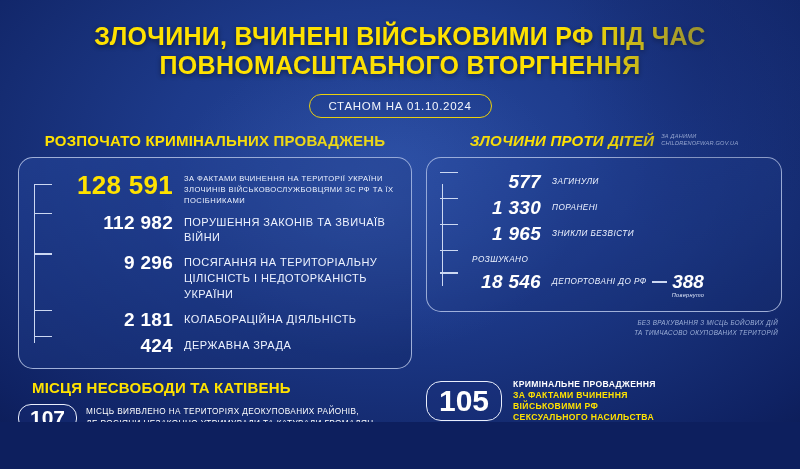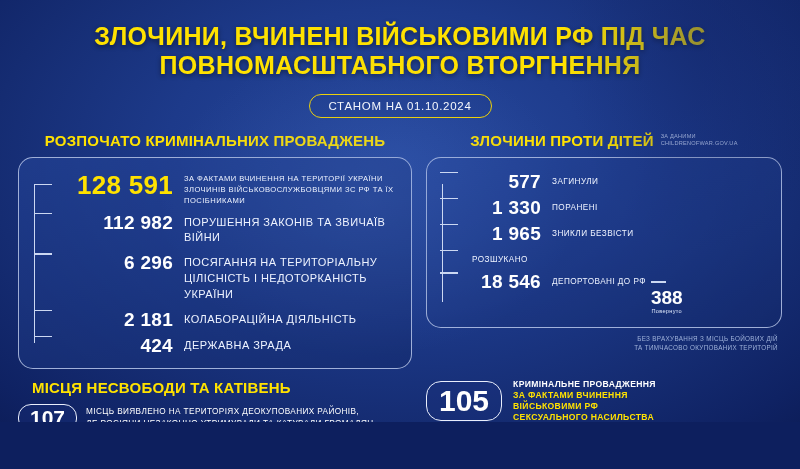--- a/index.html
+++ b/index.html
@@ -46,21 +46,21 @@
     color:#ffffff;
     font-size:11.5px;
     letter-spacing:.7px;
     padding:5px 19px 5px 19px;
     background:rgba(30,60,140,.45);
   }
 
   
   .cols { display:flex; padding:0 18px; margin-top:14px; gap:14px; }
   .col { flex:1; min-width:0; }
-  .col-right { flex:0 0 356px; }
+  .col-right { flex:0 0 356px;font-style:italic; }
 
   .sec-head {
     text-align:center;
     color:#ffe200;
     font-weight:bold;
     font-size:15px;
     letter-spacing:.2px;
     margin-bottom:8px;
     display:flex; align-items:flex-end; justify-content:center; gap:7px;
     white-space:nowrap;
@@ -122,21 +122,21 @@
   
   .panel-left .num { width:118px; }
   .panel-left .row-0 .tick { top:12px; }
   .panel-left .row-0 .desc { padding-top:1px; }
 
   
   .panel-right .rows { padding-left:22px; }
   .panel-right .num { width:80px; }
   .panel-right .desc { font-size:8.2px; padding-top:4px; }
   .dep-row { display:flex; align-items:flex-start; flex:1; }
-  .ret-wrap { display:flex; align-items:flex-start; gap:5px; margin-left:5px;flex-direction:column; }
+  .ret-wrap { display:flex; align-items:flex-start; gap:5px; margin-left:5px; }
   .ret-dash { width:15px; height:1.3px; background:#ccd8f2; margin-top:9px; }
   .ret-num { color:#fff; font-weight:bold; font-size:19px; line-height:1; text-align:center; }
   .ret-lbl { color:#dbe4f8; font-size:5.6px; letter-spacing:.3px; text-align:center; margin-top:1px; }
 
   .footnote {
     color:#9fb2da;
     font-size:6.3px;
     line-height:1.45;
     letter-spacing:.35px;
     text-align:right;
@@ -227,21 +227,21 @@
           </div>
 
           <div class="row">
             <span class="tick"></span>
             <span class="num">112 982</span>
             <span class="desc lg">Порушення законів та звичаїв війни</span>
           </div>
 
           <div class="row">
             <span class="tick"></span>
-            <span class="num">6 296</span>
+            <span class="num">9 296</span>
             <span class="desc lg">Посягання на територіальну цілісність і недоторканість України</span>
           </div>
 
           <div class="row">
             <span class="tick"></span>
             <span class="num">2 181</span>
             <span class="desc lg">Колабораційна діяльність</span>
           </div>
 
           <div class="row">

